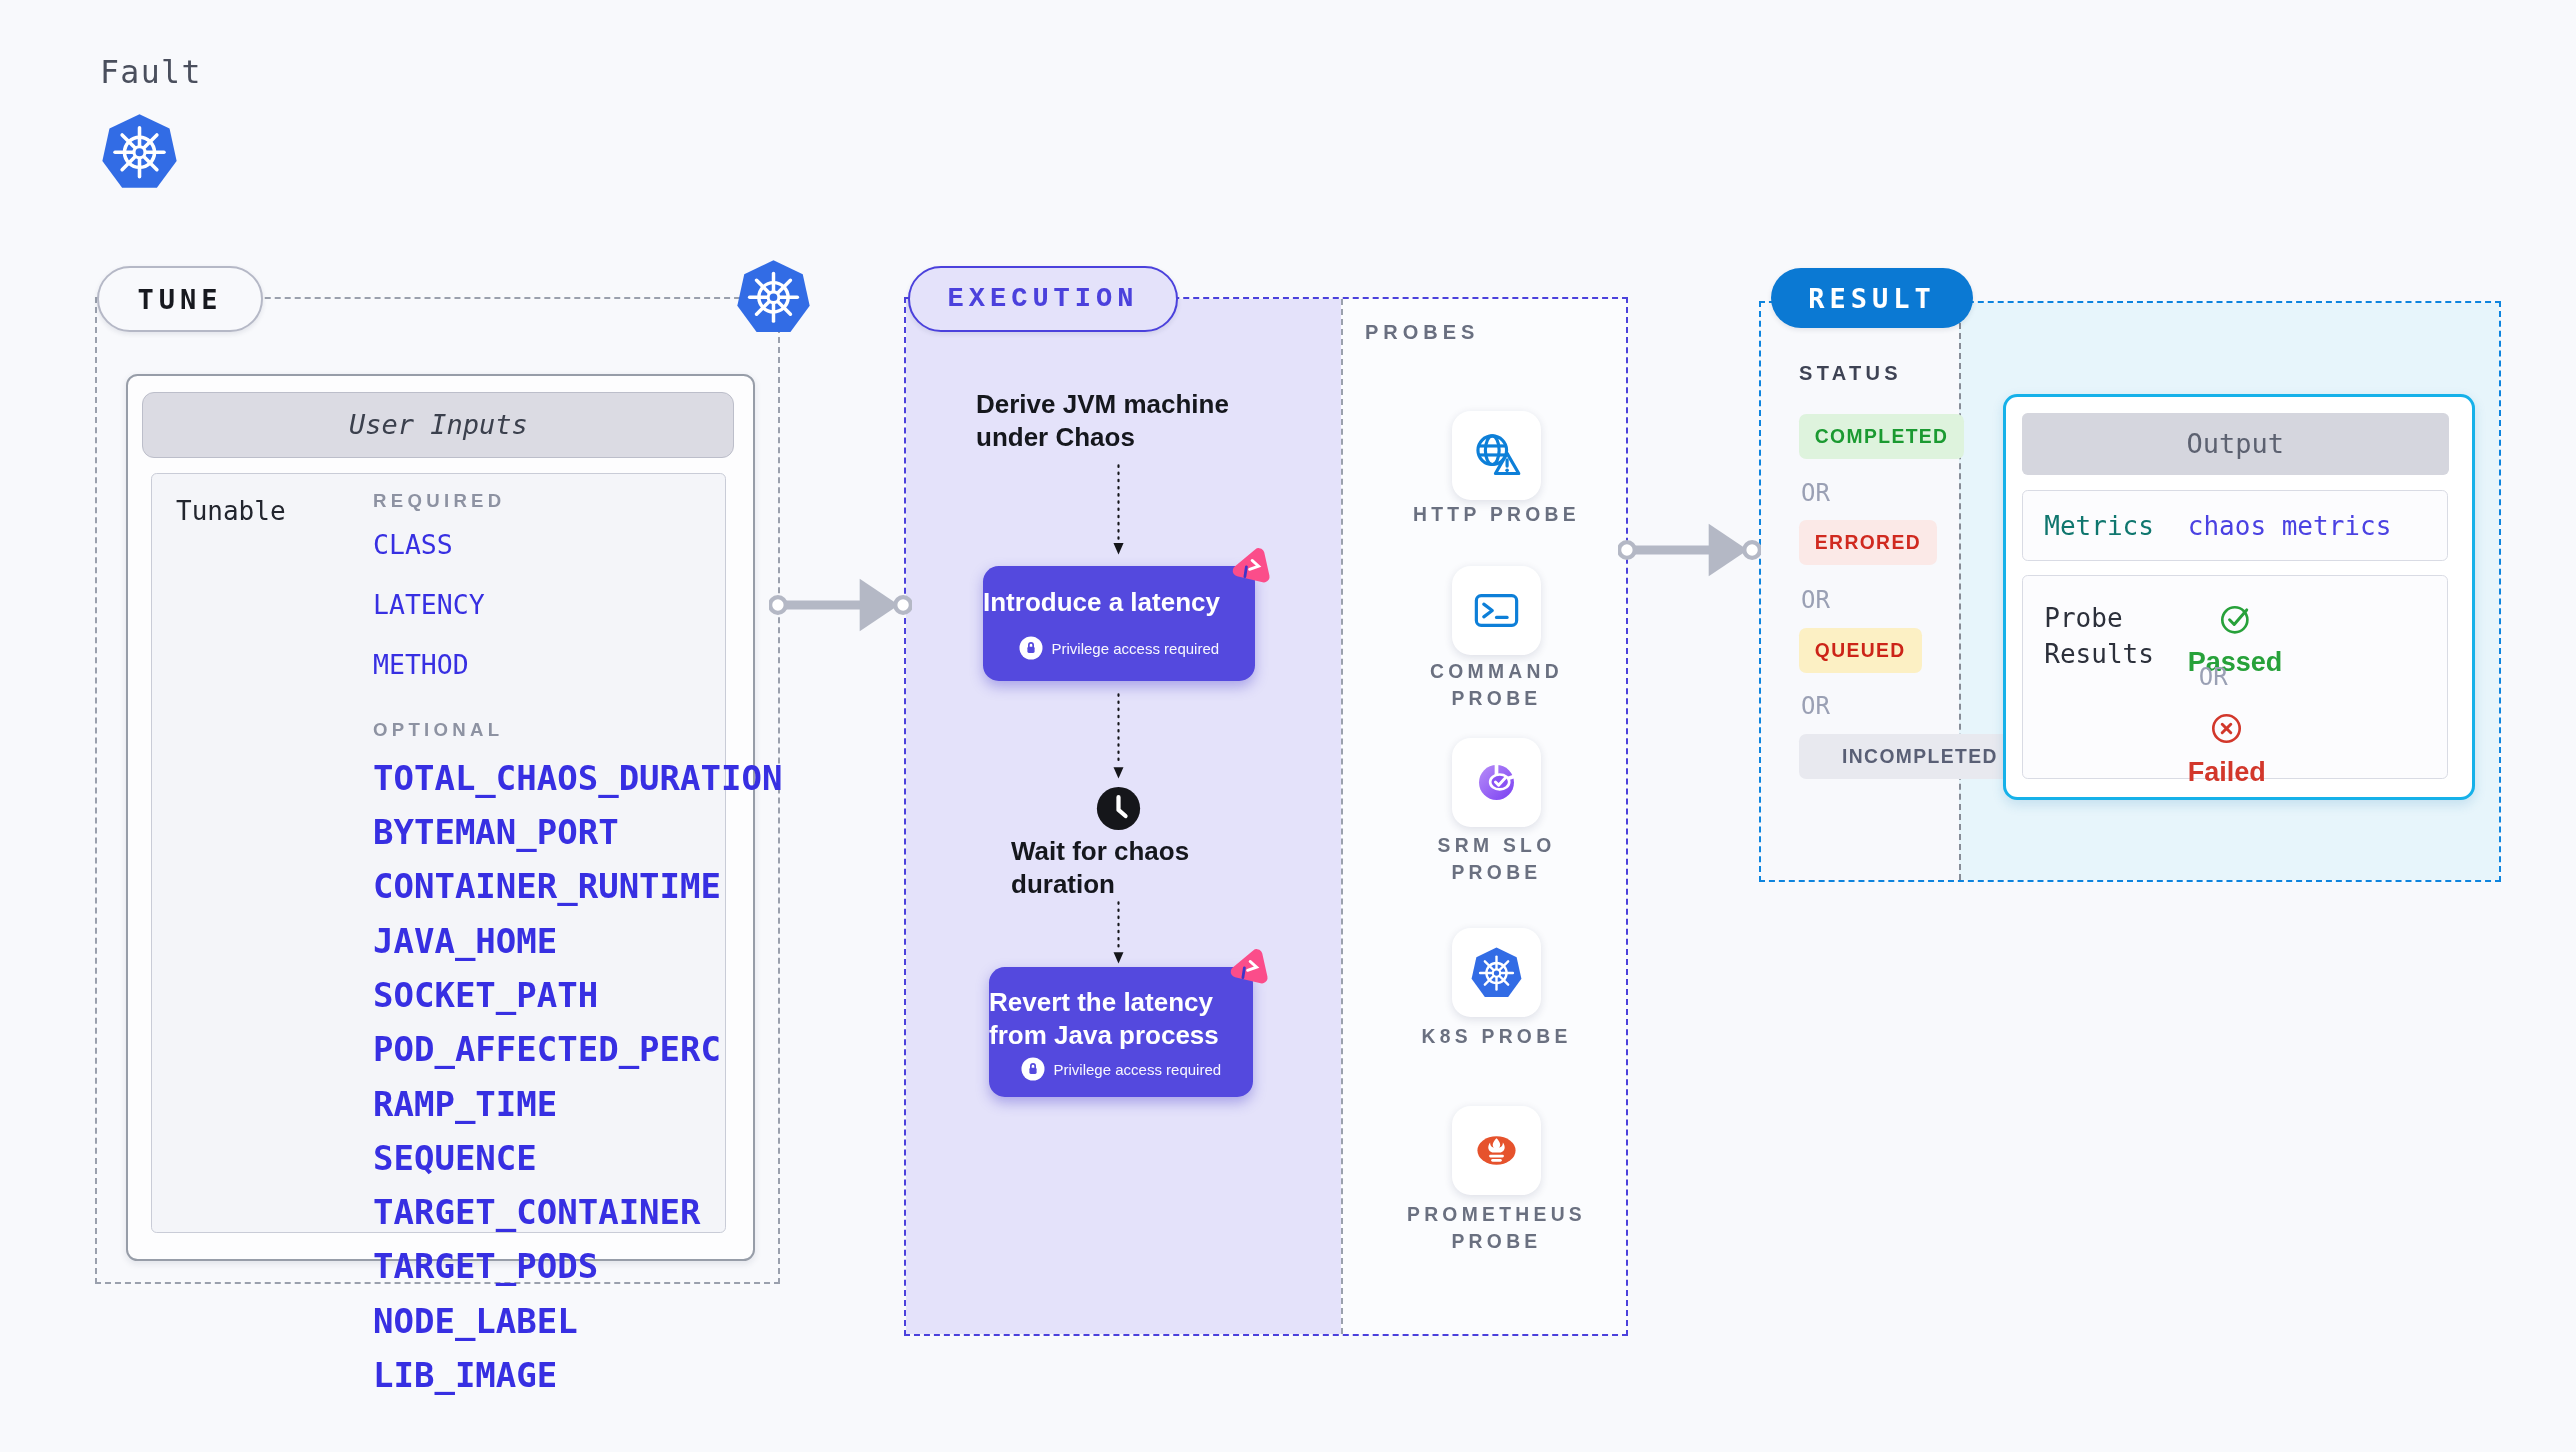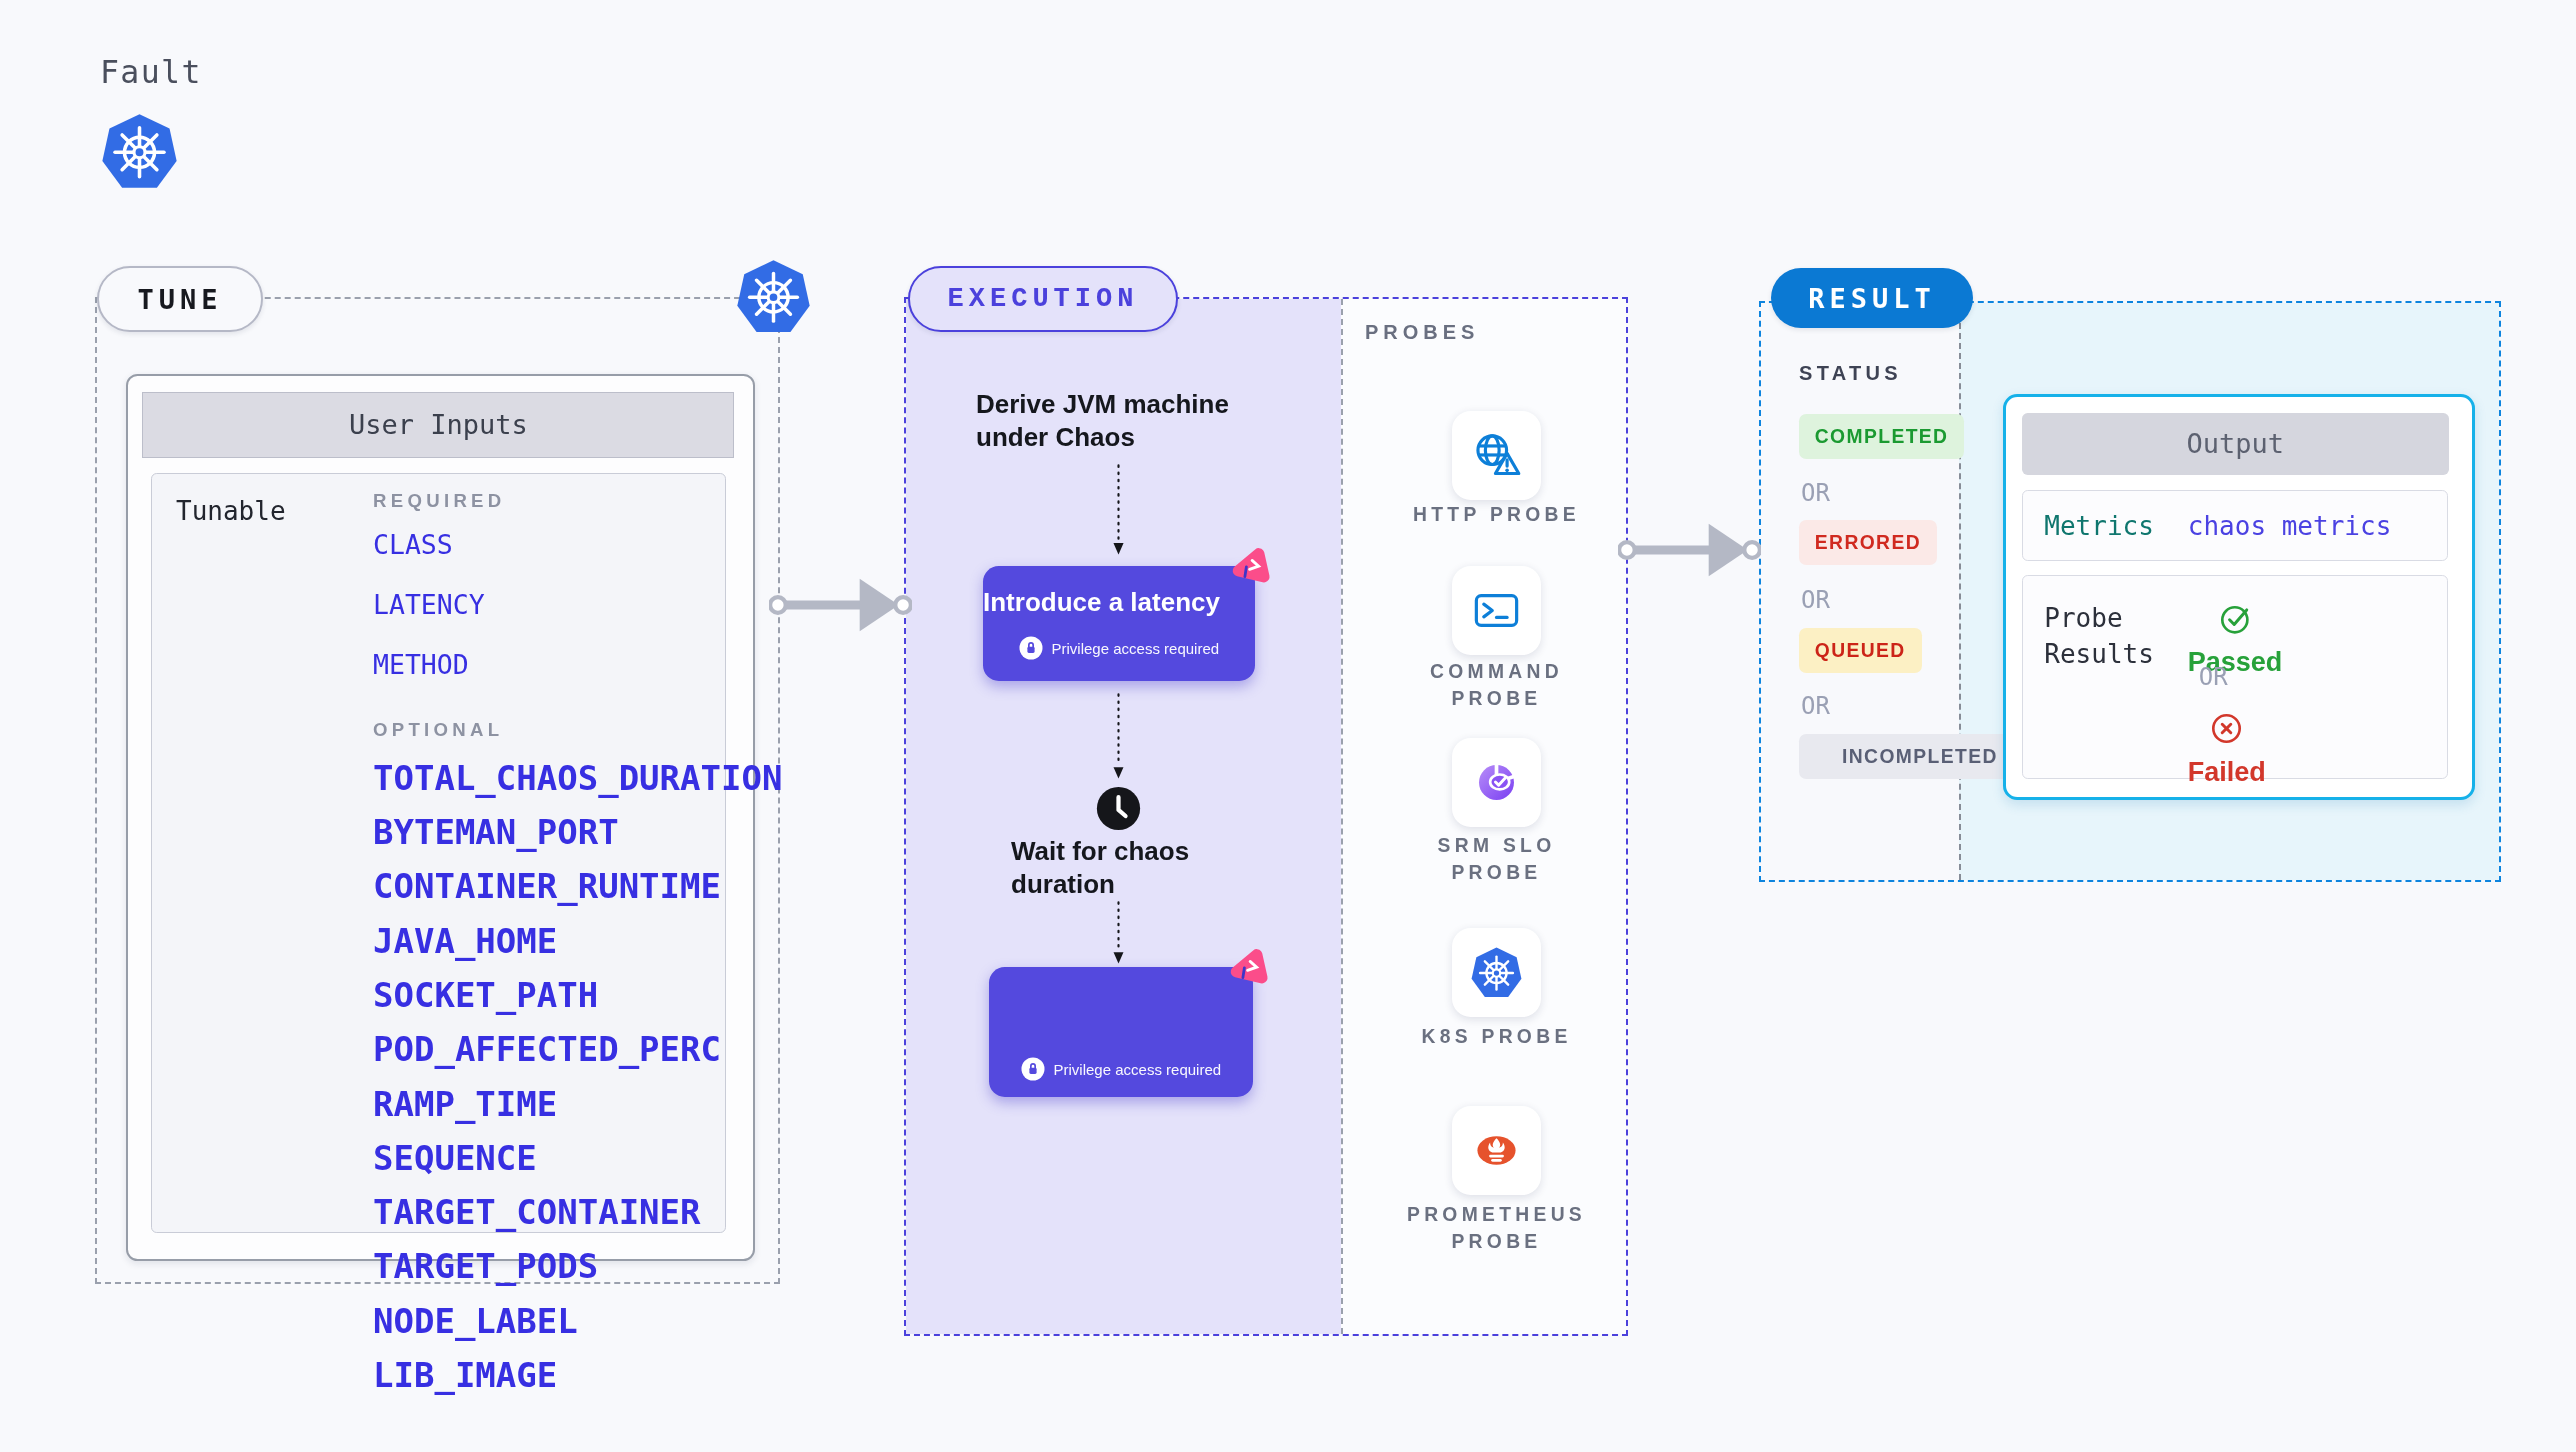--- a/index.html
+++ b/index.html
@@ -19,22 +19,22 @@
         box-shadow:0 2.1px 5.7px rgba(30,35,70,.10);z-index:6;}
   .tune-pill{left:97px;top:266px;width:162px;height:62px;background:#f8f9fc;border:2.9px solid #b5b8c6;color:#17191f;}
   .exec-pill{left:908px;top:266px;width:266px;height:62px;background:#e4e2fa;border:2.9px solid #4b41dc;color:#4b41dc;font-family:Liberation Mono, monospace;}
   .result-pill{left:1771px;top:268px;width:202px;height:60px;background:#0b79d3;border:none;color:#ffffff;}
 
   
   .tune-box{left:95px;top:297px;width:681px;height:983px;border:2.1px dashed #9aa0ad;z-index:1;}
   .tune-k8s{left:735px;top:258px;width:77px;height:77px;z-index:7;}
   .ui-card{left:126px;top:374px;width:625px;height:883px;background:#fdfdfe;border:2.1px solid #979da8;
            border-radius:11.5px;box-shadow:0 2.1px 7.2px rgba(30,35,70,.10);z-index:2;}
-  .ui-header{left:14.3px;top:15.8px;width:590px;height:64px;background:#dbdbe3;border:1.4px solid #bcbeca;border-radius:0;
-             display:flex;align-items:center;justify-content:center;font-size:27px;color:#3b404d;}
+  .ui-header{left:14.3px;top:15.8px;width:590px;height:64px;background:#dbdbe3;border:1.4px solid #bcbeca;border-radius:12px;
+             display:flex;align-items:center;justify-content:center;font-size:27px;color:#3b404d;font-style:italic;}
   .ui-list{left:23px;top:97px;width:573px;height:758px;background:#f4f5f9;border:1.4px solid #c9ccd7;border-radius:5.7px;}
   .tunable-label{left:24px;top:21.5px;font-size:26px;color:#22252e;}
   .param-col{left:221px;top:15.8px;display:flex;flex-direction:column;align-items:flex-start;}
   .group-label{font-size:18.6px;font-weight:bold;color:#8d92a2;letter-spacing:4.3px;margin-bottom:17px;}
   .group-label.opt{margin-top:10px;}
   .param-link{font-family:"DejaVu Sans Mono",monospace;font-size:26.5px;color:#372fe2;text-decoration:none;}
   .req .param-link{display:block;margin-bottom:29px;}
   .opt-item{display:block;margin-bottom:14.3px;font-size:34px;font-weight:bold;}
 
   
@@ -219,20 +219,22 @@
     <line x1="9" y1="2" x2="9" y2="70" stroke="#15161a" stroke-width="3" stroke-dasharray="2 8" stroke-linecap="round"></line>
     <polygon points="2,72 16,72 9,88" fill="#15161a"></polygon>
   </svg>
 
   <div class="abs step-card revert-card">
     <svg class="chaos-ic" viewBox="0 0 100 100">
       <path d="M76 22 L80 72 L28 52 Z" fill="#fb4d8a" stroke="#fb4d8a" stroke-width="24" stroke-linejoin="round"></path>
       <path d="M60 34 L72 48 L52 52" stroke="#fff" stroke-width="6" fill="none" stroke-linecap="round"></path>
       <path d="M46 46 L40 66" stroke="#3d35c9" stroke-width="6" stroke-linecap="round"></path>
     </svg>
+    <div class="label" style="top:18.6px">Revert the latency
+from Java process</div>
     <div class="badge-row" style="top:90px">
       <svg class="lock-circ" viewBox="0 0 100 100">
         <circle cx="50" cy="50" r="48" fill="#fff"></circle>
         <rect x="35" y="45" width="30" height="26" rx="6" fill="#5449de"></rect>
         <path d="M41 46 V38 a9 9 0 0 1 18 0 V46" stroke="#5449de" stroke-width="7" fill="none"></path>
       </svg>
       <span class="txt">Privilege access required</span>
     </div>
   </div>
 

